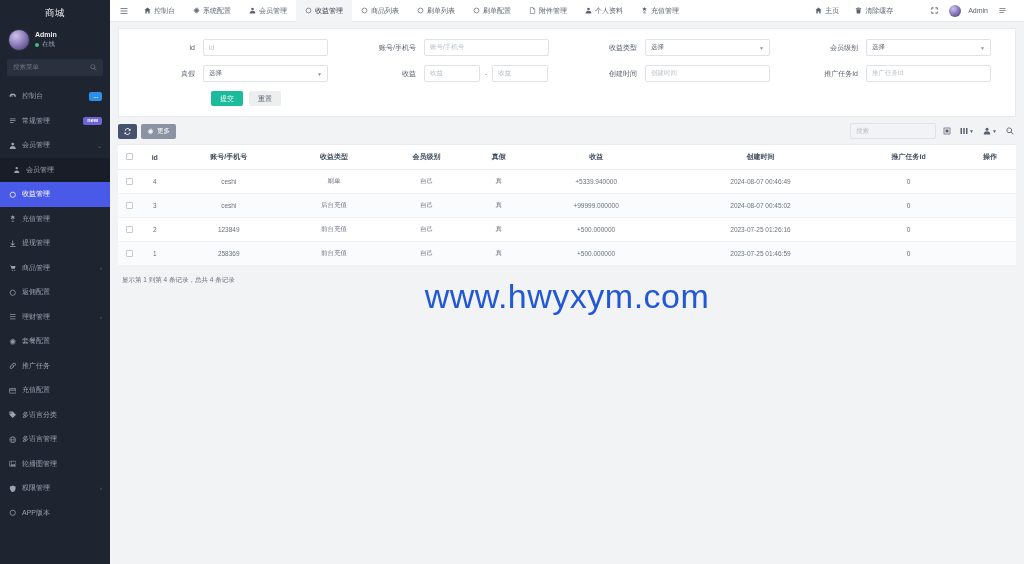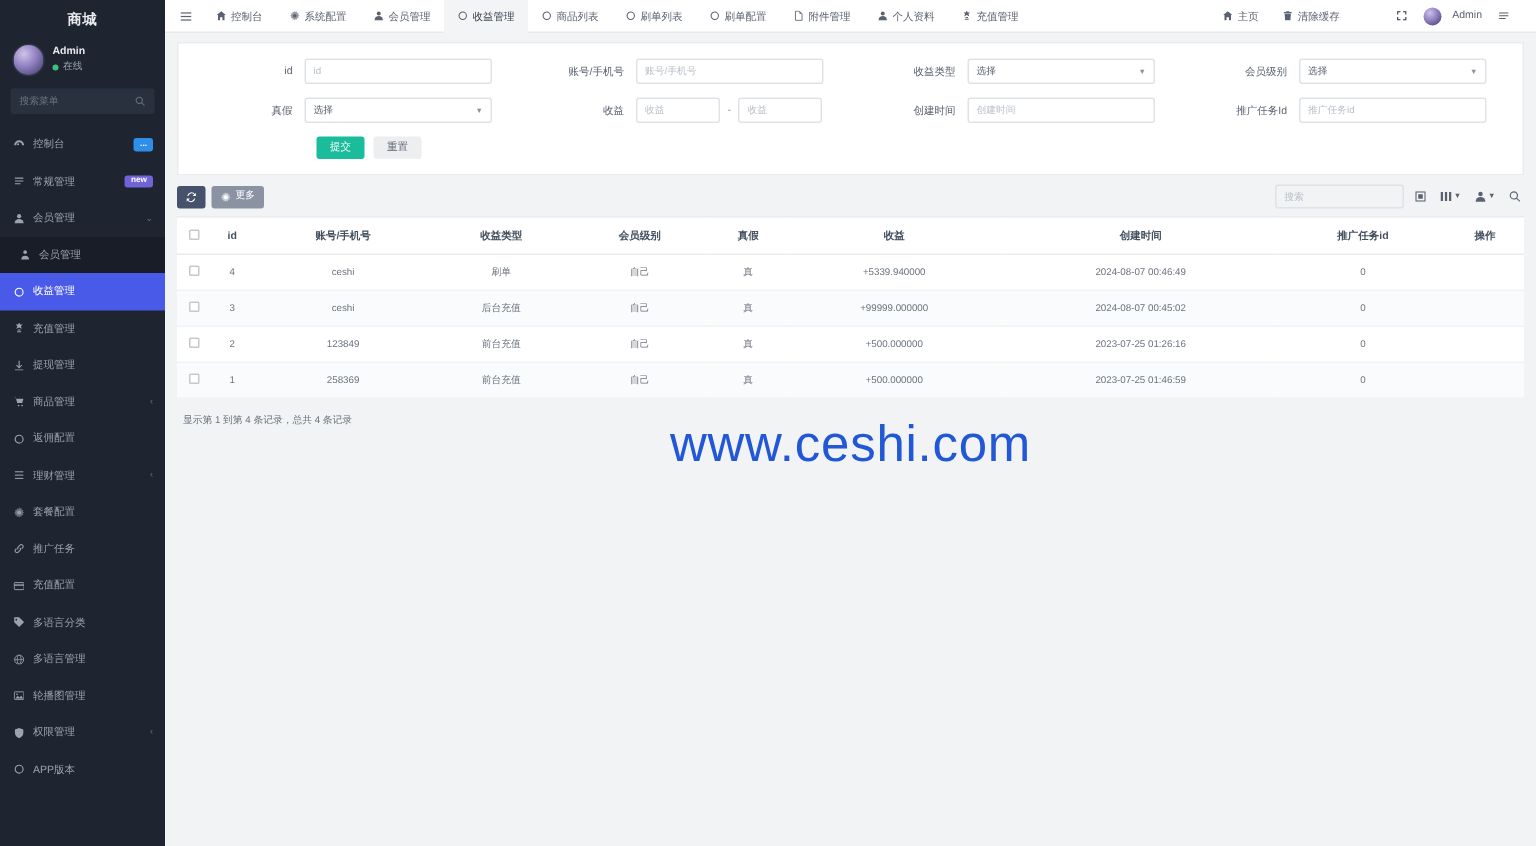--- a/index.html
+++ b/index.html
@@ -11,21 +11,21 @@
   .app { display: flex; width: 1024px; height: 564px; }
 
   
   .sidebar {
     width: 110px; flex: 0 0 110px; height: 564px;
     background: #1e2430; color: #9aa3b0;
     display: flex; flex-direction: column;
   }
   .side-brand {
     height: 22px; display: flex; align-items: center; justify-content: center;
-    color: #e8eaed; font-size: 9.5px; font-weight: bold; letter-spacing: .5px;
+    color: #e8eaed; font-size: 9.5px; font-weight: normal; letter-spacing: .5px;
     padding-top: 4px;
   }
   .side-user { display: flex; align-items: center; gap: 5px; padding: 7px 8px 6px 8px; }
   .avatar {
     width: 22px; height: 22px; border-radius: 50%;
     background: radial-gradient(circle at 35% 30%, #cfc3e8 0%, #8f7fc0 45%, #3a3560 100%);
     flex: 0 0 22px; border: 1px solid #2b3342;
   }
   .user-meta { display: flex; flex-direction: column; gap: 2px; }
   .user-name { color: #e8eaed; font-size: 7px; font-weight: bold; }
@@ -652,16 +652,16 @@
               <td>+500.000000</td>
               <td>2023-07-25 01:46:59</td>
               <td>0</td>
               <td></td>
             </tr>
           </tbody>
       </table>
 
       <div class="tfooter">显示第 1 到第 4 条记录，总共 4 条记录</div>
 
-      <div class="watermark">www.ceshi.com</div>
+      <div class="watermark">www.hwyxym.com</div>
     </div>
   </div>
 </div>
 
 </body></html>

